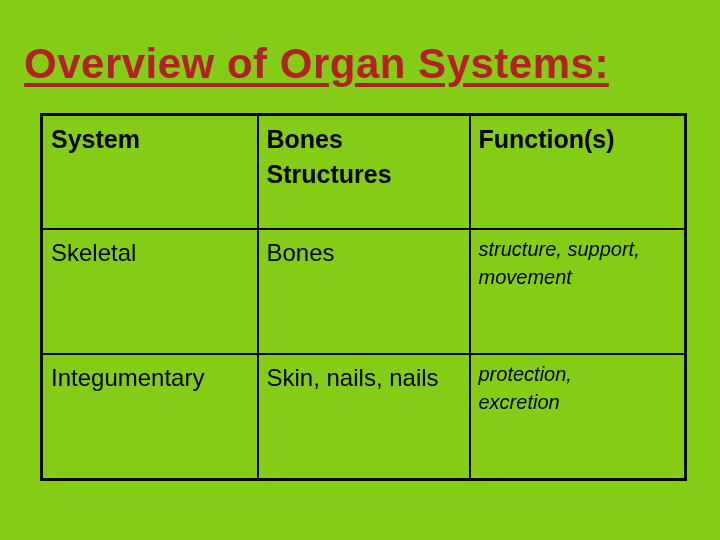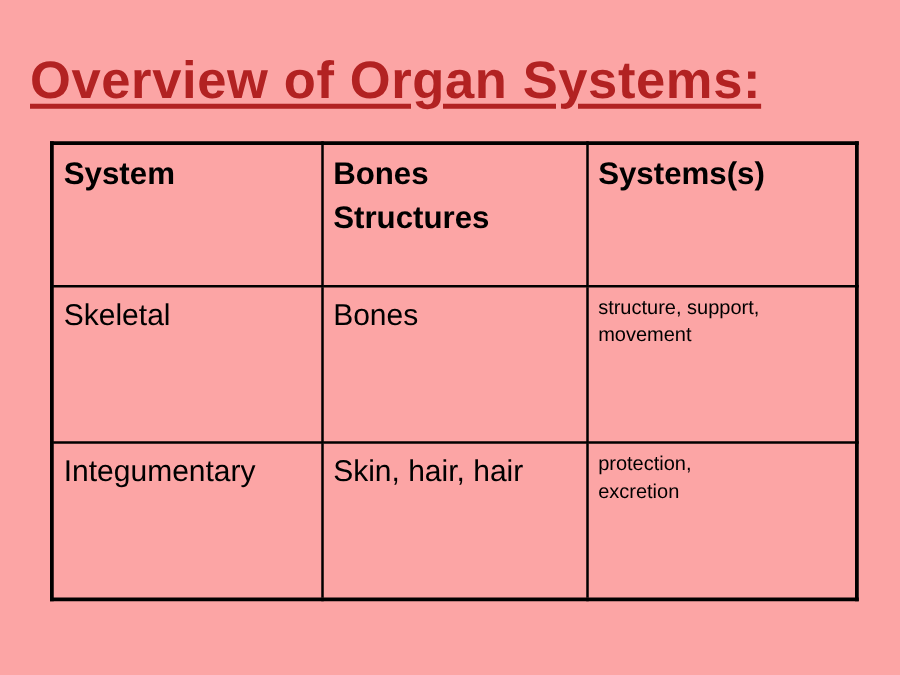--- a/index.html
+++ b/index.html
@@ -4,21 +4,21 @@
 <style>
   html, body {
     margin: 0;
     padding: 0;
     background: #ffffff;
   }
   .slide {
     position: relative;
     width: 720px;
     height: 540px;
-    background: #fca5a5;
+    background: #84cc16;
     overflow: hidden;
     font-family: "Liberation Sans", sans-serif;
     color: #000000;
   }
   .slide-title {
     position: absolute;
     left: 24px;
     top: 41px;
     margin: 0;
     font-size: 42px;
@@ -53,22 +53,23 @@
   .organ-table th {
     font-size: 25px;
     font-weight: bold;
   }
   .organ-table td.col-system,
   .organ-table td.col-structures {
     font-size: 24px;
     font-weight: normal;
   }
   .organ-table td.col-functions {
-    font-size: 16px;
+    font-size: 20px;
     font-weight: normal;
+    font-style: italic;
   }
   .organ-table tr.header-row { height: 71px; }
   .organ-table tr.body-row   { height: 91px; margin-top: 44px; }
   .organ-table col.c1 { width: 216px; }
   .organ-table col.c2 { width: 212px; }
   .organ-table col.c3 { width: 216px; }
 </style>
 </head>
 <body>
 
@@ -80,30 +81,30 @@
     <colgroup>
       <col class="c1">
         <col class="c2">
         <col class="c3">
     </colgroup>
     <tbody>
       <tr class="header-row">
         <th>System</th>
         <th>Bones
 Structures</th>
-        <th>Systems(s)</th>
+        <th>Function(s)</th>
       </tr>
       <tr class="body-row">
         <td class="col-system">Skeletal</td>
         <td class="col-structures">Bones</td>
         <td class="col-functions">structure, support,
 movement</td>
       </tr>
       <tr class="body-row">
         <td class="col-system">Integumentary</td>
-        <td class="col-structures">Skin, hair, hair</td>
+        <td class="col-structures">Skin, nails, nails</td>
         <td class="col-functions">protection,
 excretion</td>
       </tr>
     </tbody>
   </table>
 
 </div>
 
 </body></html>

